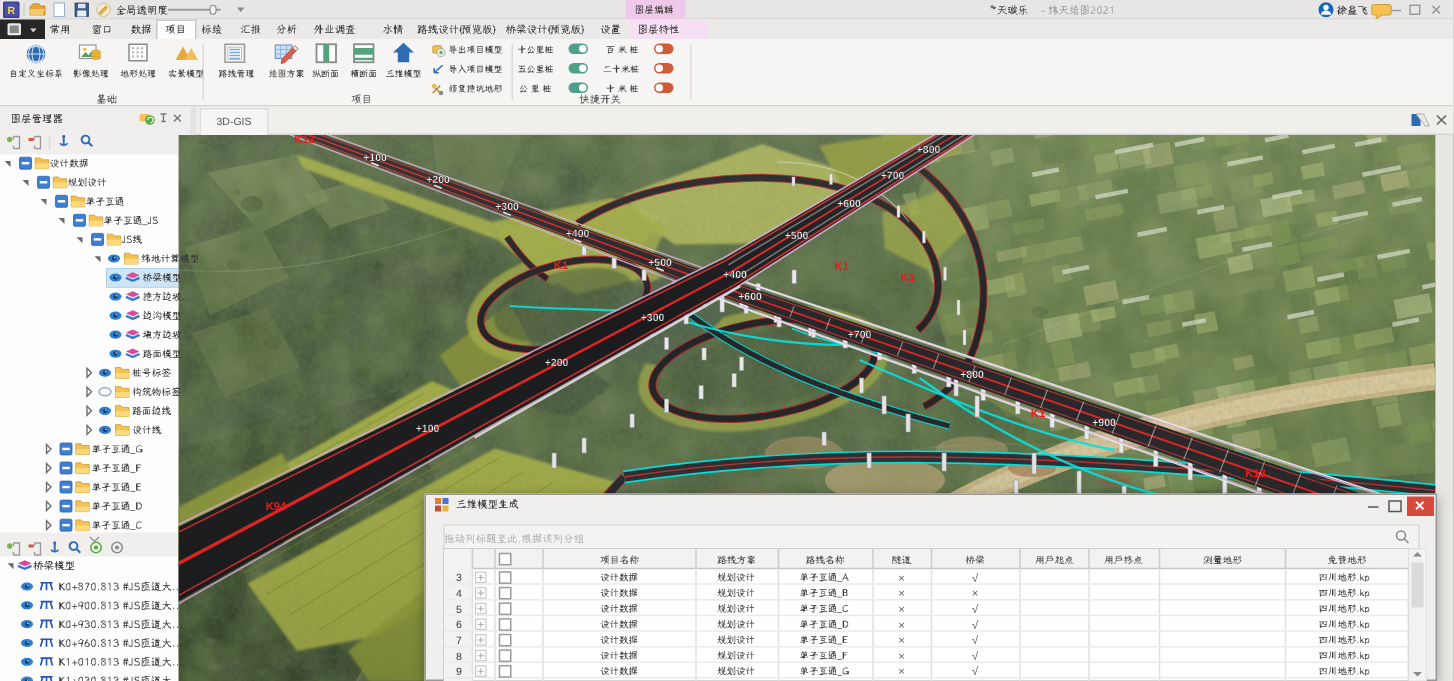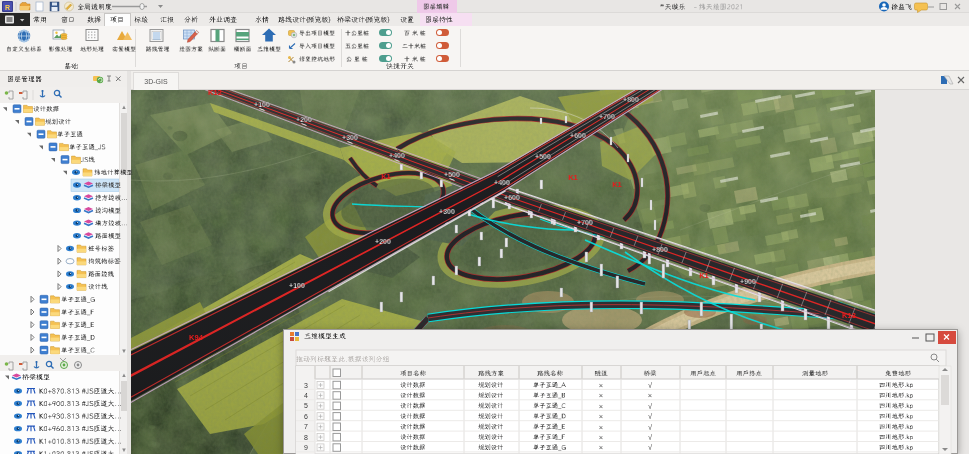--- a/index.html
+++ b/index.html
@@ -12,21 +12,21 @@
 .toggle i{position:absolute;top:1px;width:5px;height:5px;border-radius:50%;background:#fff}
 .ton{background:#4e9e8e}.ton i{right:1px}
 .toff{background:#d05b38}.toff i{left:1px}
 #leftpanel{position:absolute;left:0;top:71px;width:127px;height:383px;background:#f1efed}
 #tree1{position:absolute;left:0;top:103px;width:119px;height:252px;background:#fdfdfd}
 #tree2{position:absolute;left:0;top:371px;width:119px;height:83px;background:#fdfdfd}
 .sbar{position:absolute;width:8px;background:#f2f1f0;border-left:1px solid #e2e0de}
 .sarr{position:absolute;left:1px;width:6px;height:6px;color:#8a8a8a;font-size:6px;line-height:6px;text-align:center}
 #maptabbar{position:absolute;left:131px;top:71px;width:838px;height:19px;background:#f1efec;border-bottom:1px solid #d8d6d4}
 #maptab{position:absolute;left:133px;top:72px;width:46px;height:18px;background:#f6f5f3;border:1px solid #dedcda;border-bottom:none;font-size:7px;color:#555;text-align:center;line-height:17px}
-#mapwrap{position:absolute;left:131px;top:90px;width:744px;height:364px;overflow:hidden}
+#mapwrap{position:absolute;left:119px;top:90px;width:838px;height:364px;overflow:hidden}
 #dialog{position:absolute;left:283px;top:329px;width:675px;height:125px;background:#f0efee;border:1px solid #9a9896;box-shadow:0 2px 8px rgba(0,0,0,.35)}
 .lbl{position:absolute;white-space:nowrap;font-size:7px;color:#3c3c3c}
 </style></head><body>
 
 <div id="titlebar"></div>
 <svg class="abs" style="left:0;top:0" width="969" height="13" viewBox="0 0 969 13">
   <rect x="2" y="1" width="11" height="11" rx="1" fill="#3a3f8f"></rect>
   <rect x="3" y="2" width="9" height="9" rx="1" fill="#4a50b0"></rect>
   <text x="7.5" y="9.5" font-size="7" fill="#ffd24a" text-anchor="middle" font-family="Liberation Sans" font-weight="bold">R</text>
   <line x1="16" y1="2" x2="16" y2="11" stroke="#d0cecb"></line>

